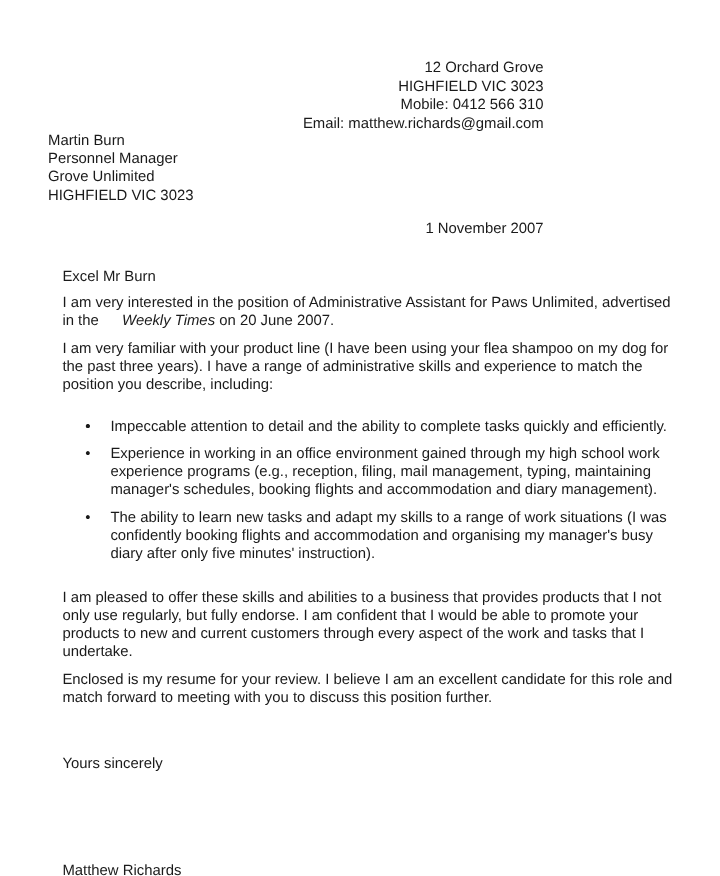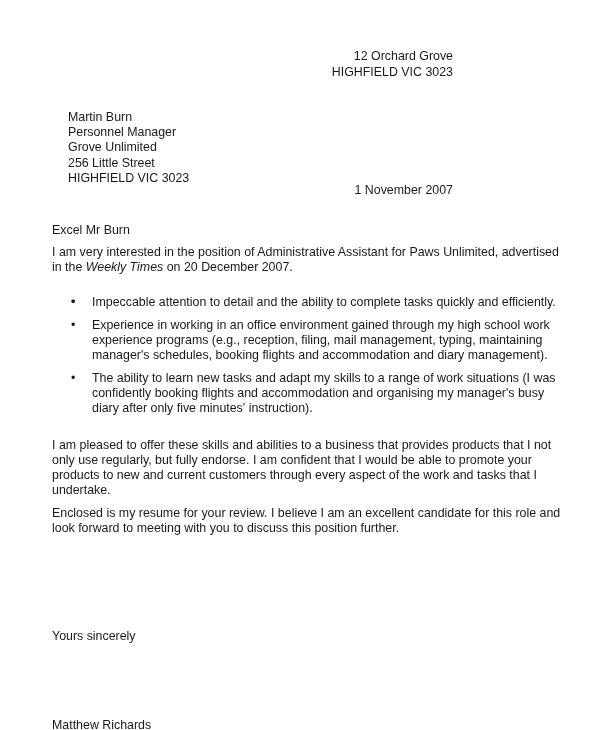--- a/index.html
+++ b/index.html
@@ -23,40 +23,40 @@
     }
     .sender {
       position: absolute;
       right: 43px;
       top: 49px;
       text-align: right;
       line-height: 15.5px;
     }
     .recipient {
       position: absolute;
-      left: 68px;
+      left: 40px;
       top: 110px;
       line-height: 15.2px;
     }
     .date {
       position: absolute;
       right: 43px;
       top: 183px;
     }
     .body {
       position: absolute;
       left: 52px;
       top: 223px;
       width: 510px;
       line-height: 15px;
     }
     .body p { margin: 0; }
     .salutation { margin-bottom: 7px !important; }
     .para { margin-bottom: 8px !important; }
-    .italic { font-style: italic; }
+    .italic { font-style: italic; margin-left: 16px; }
     ul.skills {
       list-style: none;
       margin: 20px 0 0 0;
       padding: 0;
     }
     ul.skills li {
       position: relative;
       padding-left: 40px;
       margin-bottom: 8px;
     }
@@ -79,37 +79,39 @@
     }
   </style>
 </head>
 <body>
 
 <div class="page">
 
   <div class="sender">
     <div>12 Orchard Grove</div>
     <div>HIGHFIELD VIC 3023</div>
+    <div>Mobile: 0412 566 310</div>
+    <div>Email: matthew.richards@gmail.com</div>
   </div>
 
   <div class="recipient">
     <div>Martin Burn</div>
     <div>Personnel Manager</div>
     <div>Grove Unlimited</div>
-    <div>256 Little Street</div>
     <div>HIGHFIELD VIC 3023</div>
   </div>
 
   <div class="date">1 November 2007</div>
 
   <div class="body">
     <p class="salutation">Excel Mr Burn</p>
 
-    <p class="para"><span>I am very interested in the position of Administrative Assistant for Paws Unlimited, advertised in the </span><span class="italic">Weekly Times</span><span> on 20 December 2007.</span></p>
+    <p class="para"><span>I am very interested in the position of Administrative Assistant for Paws Unlimited, advertised in the </span><span class="italic">Weekly Times</span><span> on 20 June 2007.</span></p>
 
+    <p>I am very familiar with your product line (I have been using your flea shampoo on my dog for the past three years). I have a range of administrative skills and experience to match the position you describe, including:</p>
 
     <ul class="skills">
       <li>
         <span class="bullet">•</span>
       </li>
       <li>
         <span class="bullet">•</span>
         <span>Impeccable attention to detail and the ability to complete tasks quickly and efficiently.</span>
       </li>
       <li>
@@ -117,19 +119,19 @@
         <span>Experience in working in an office environment gained through my high school work experience programs (e.g., reception, filing, mail management, typing, maintaining manager's schedules, booking flights and accommodation and diary management).</span>
       </li>
       <li>
         <span class="bullet">•</span>
         <span>The ability to learn new tasks and adapt my skills to a range of work situations (I was confidently booking flights and accommodation and organising my manager's busy diary after only five minutes' instruction).</span>
       </li>
     </ul>
 
     <p class="para after-list">I am pleased to offer these skills and abilities to a business that provides products that I not only use regularly, but fully endorse. I am confident that I would be able to promote your products to new and current customers through every aspect of the work and tasks that I undertake.</p>
 
-    <p>Enclosed is my resume for your review. I believe I am an excellent candidate for this role and look forward to meeting with you to discuss this position further.</p>
+    <p>Enclosed is my resume for your review. I believe I am an excellent candidate for this role and match forward to meeting with you to discuss this position further.</p>
   </div>
 
   <div class="closing">Yours sincerely</div>
   <div class="signature">Matthew Richards</div>
 
 </div>
 
 </body></html>

